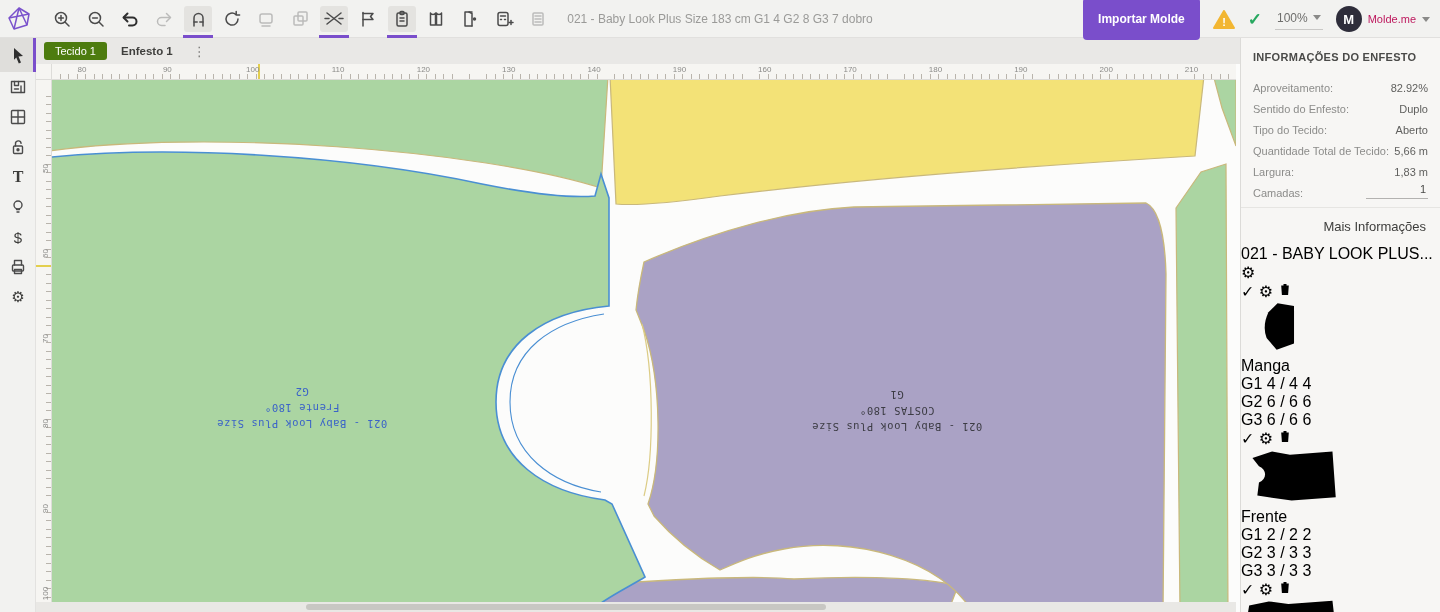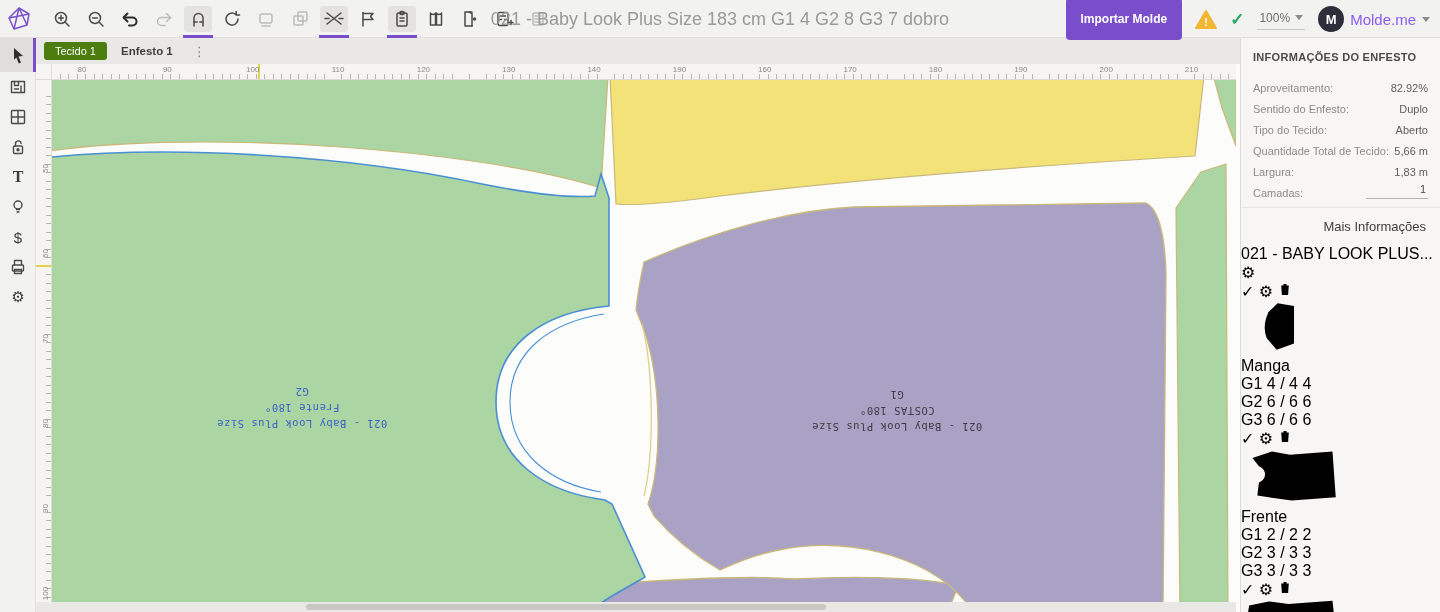--- a/index.html
+++ b/index.html
@@ -9,31 +9,31 @@
   
   .topbar { position:absolute; left:0; top:0; width:1440px; height:38px; background:#f2f2f0; border-bottom:1px solid #e1e0de; z-index:30; }
   .logo { position:absolute; left:6px; top:6px; width:26px; height:26px; cursor:pointer; }
   .tools { position:absolute; left:48px; top:0; height:38px; display:flex; align-items:center; gap:6px; }
   .tbtn { position:relative; width:28px; height:26px; display:flex; align-items:center; justify-content:center; border-radius:3px; cursor:pointer; }
   .tbtn svg { stroke:#4b4b4b; fill:none; stroke-width:1.5; stroke-linecap:round; stroke-linejoin:round; }
   .tbtn.dark svg { stroke:#2f2f2f; stroke-width:2; }
   .tbtn.dis { opacity:.32; cursor:default; }
   .tbtn.active { background:#e4e3e0; }
   .tbtn.active::after { content:""; position:absolute; left:-1px; right:-1px; bottom:-6px; height:3px; background:#7a4ecb; }
-  .title { position:absolute; left:0; right:0; top:0; height:38px; display:flex; align-items:center; justify-content:center; font-size:18px; color:#9a9a98; pointer-events:none; }
+  .title { position:absolute; left:0; right:0; top:0; height:38px; display:flex; align-items:center; justify-content:center; font-size:12px; color:#9a9a98; pointer-events:none; }
   .topright { position:absolute; right:10px; top:0; height:38px; display:flex; align-items:center; gap:13px; }
   .btn-import { background:#7a4ecb; color:#fff; font-size:12px; font-weight:bold; border:none; border-radius:4px; padding:14px 15px; cursor:pointer; font-family:"Liberation Sans",sans-serif; }
   .warn { position:relative; width:22px; height:19px; cursor:pointer; }
   .check { color:#27a85f; font-size:17px; font-weight:bold; cursor:pointer; }
   .zoomlvl { display:flex; align-items:center; gap:5px; border-bottom:1px solid #c9c8c6; padding:2px 2px 4px 2px; cursor:pointer; }
   .zoomlvl span { font-size:12px; color:#6e6e6c; }
   .caret { width:0; height:0; border-left:4px solid transparent; border-right:4px solid transparent; border-top:5px solid #8a8a88; }
   .avatar { width:26px; height:26px; border-radius:50%; background:#2e2d3a; color:#fff; font-size:13px; font-weight:bold; display:flex; align-items:center; justify-content:center; cursor:pointer; }
   .account { display:flex; align-items:center; gap:6px; cursor:pointer; }
-  .account span { font-size:15px; color:#8b5cf6; }
+  .account span { font-size:11px; color:#be185d; }
 
   
   .sidebar { position:absolute; left:0; top:38px; width:36px; height:574px; background:#f2f2f0; border-right:1px solid #e3e2e0; z-index:20; }
   .sbtn { width:36px; height:30px; display:flex; align-items:center; justify-content:center; cursor:pointer; color:#3d3d3b; }
   .sbtn svg { stroke:#4b4b4b; fill:none; stroke-width:1.4; stroke-linecap:round; stroke-linejoin:round; }
   .sbtn.sel { background:#dfdedb; box-shadow:inset -3px 0 0 #7a4ecb; height:34px; }
   .sbtn .glyph { font-size:15px; color:#3d3d3b; }
   .sbtn .glyph.serifT { font-family:"Liberation Serif",serif; font-weight:bold; font-size:16px; }
 
   

